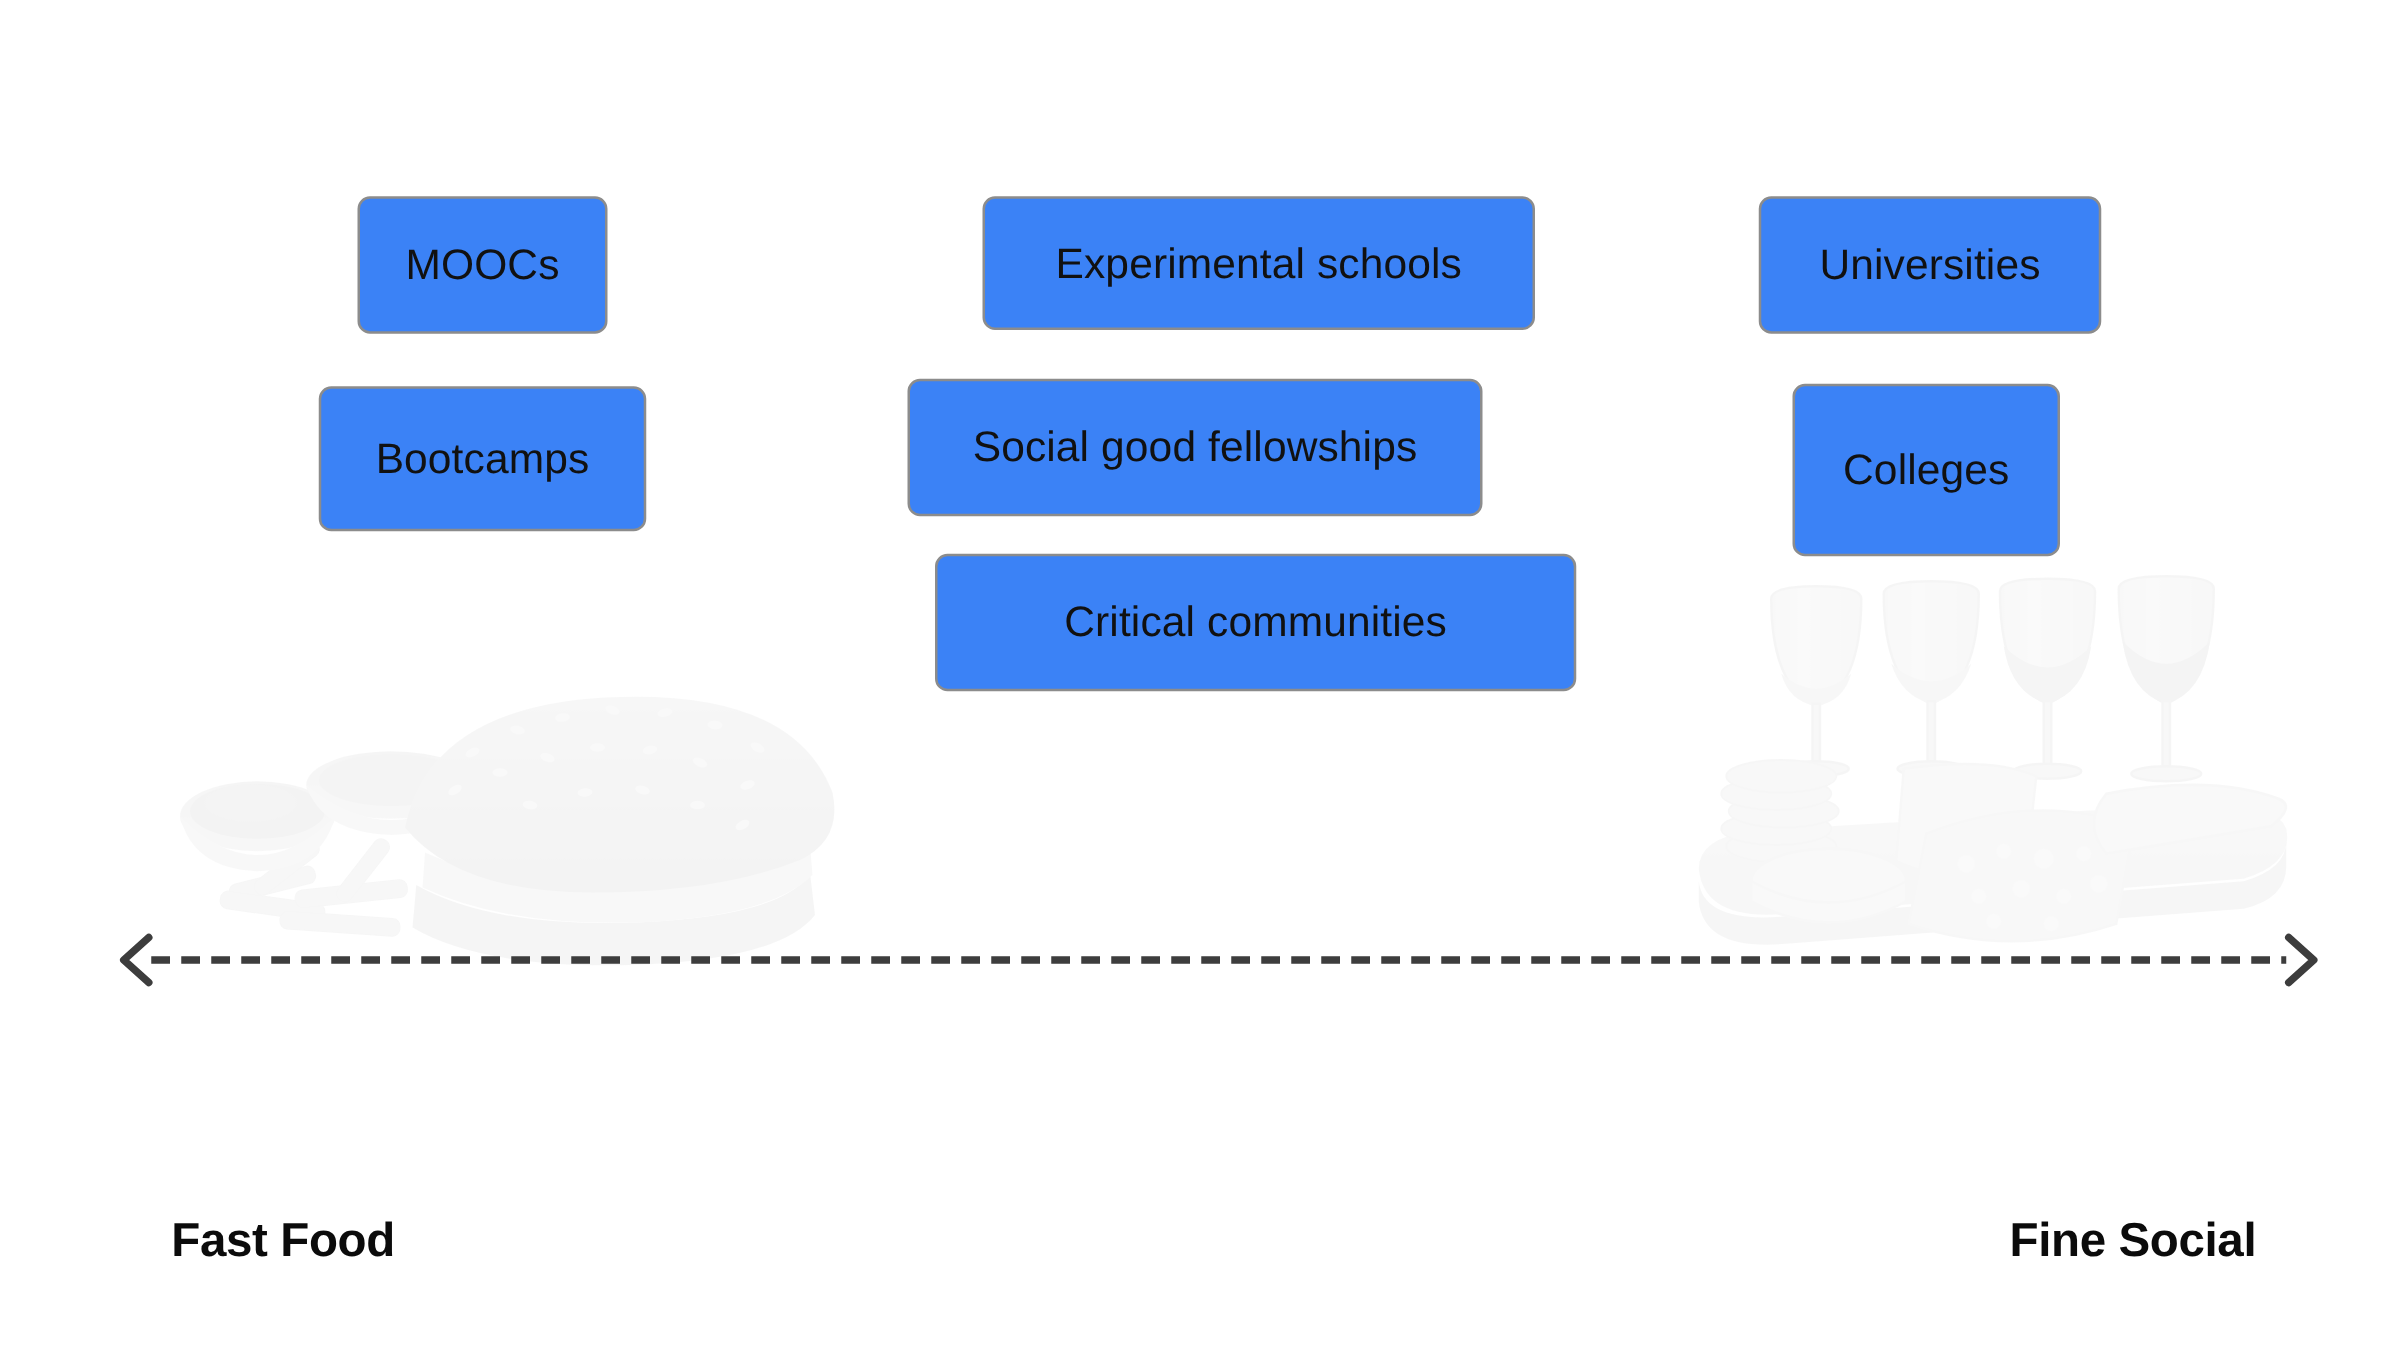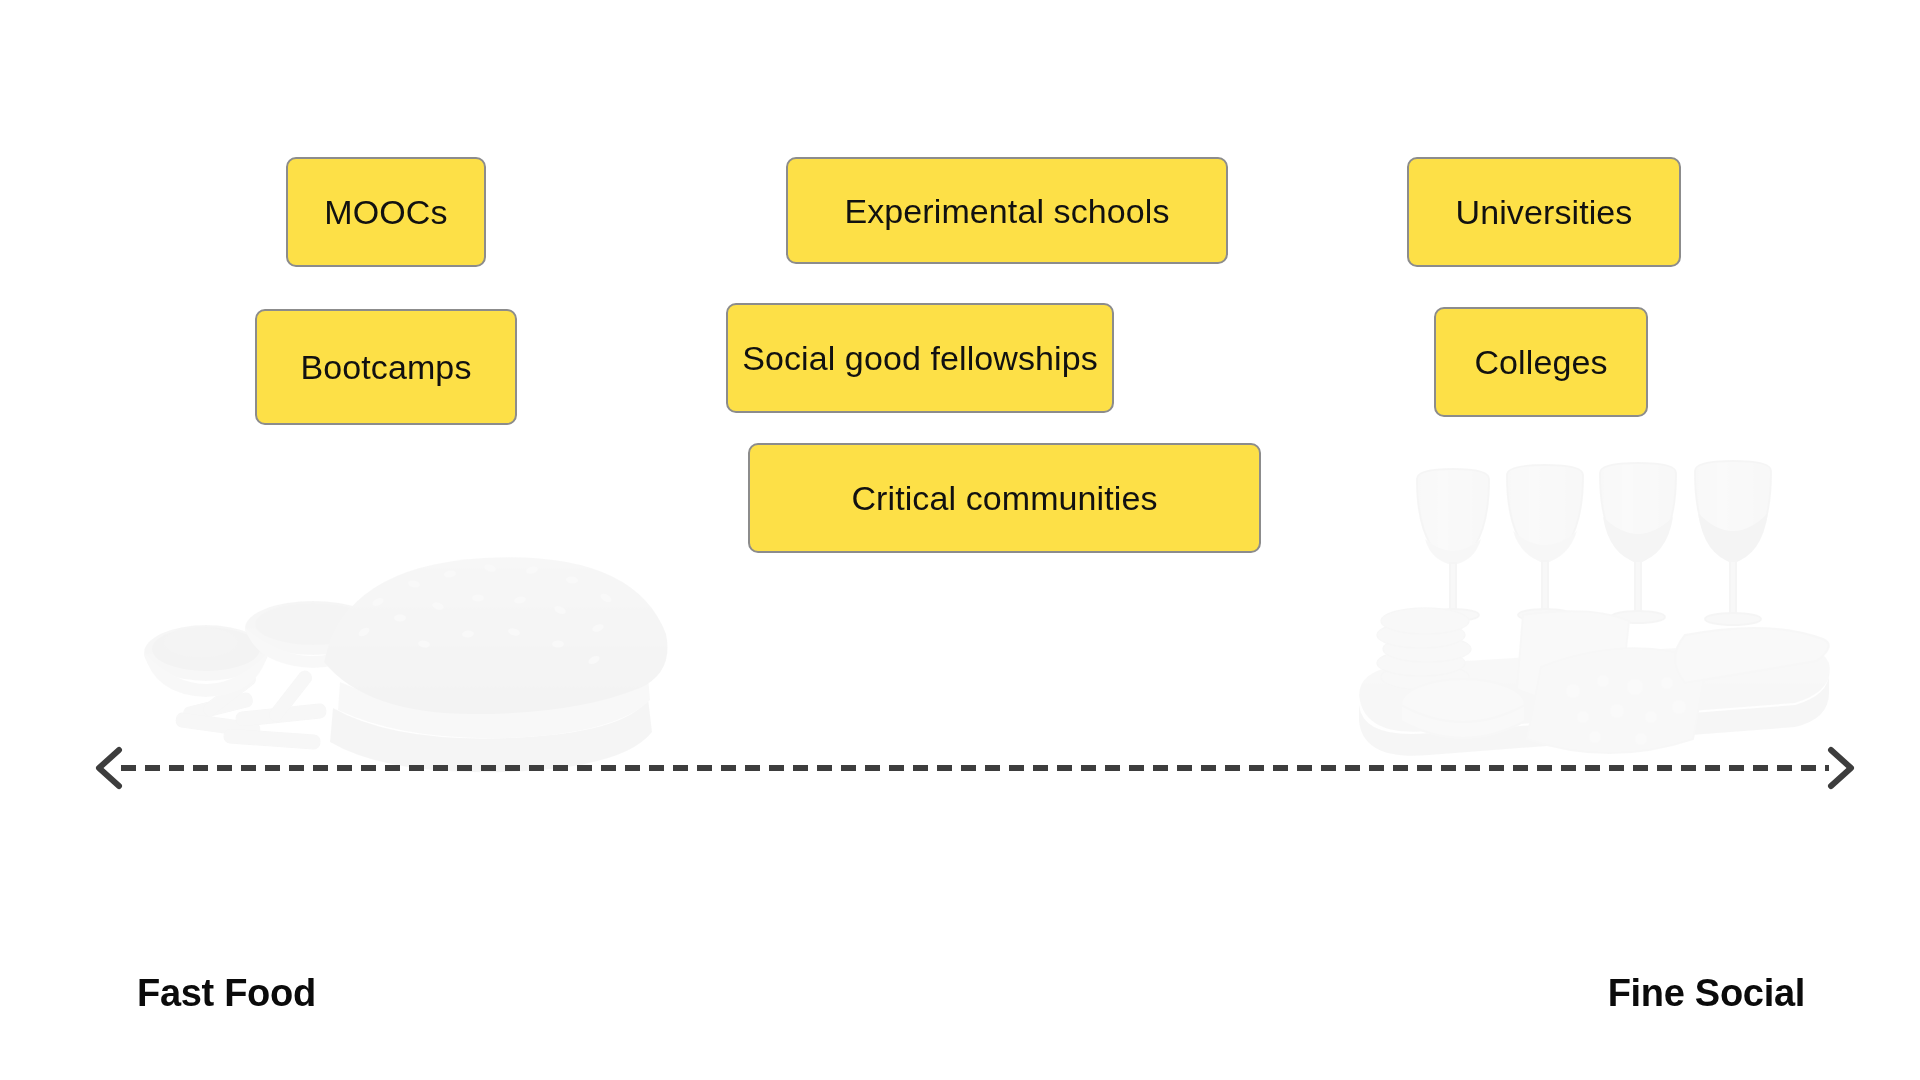--- a/index.html
+++ b/index.html
@@ -33,46 +33,46 @@
     left: 1355px;
     top: 455px;
     width: 510px;
     height: 315px;
   }
 
   
   .concept-box {
     position: absolute;
     box-sizing: border-box;
-    background: #fde047;
+    background: #3b82f6;
     border: 2px solid #8c8c8c;
     border-radius: 10px;
     display: flex;
     align-items: center;
     justify-content: center;
   }
   .concept-box .label {
     font-size: 34px;
     font-weight: 400;
     letter-spacing: 0.1px;
     color: #111111;
     white-space: nowrap;
     line-height: 1;
   }
 
   
   #box-moocs       { left: 286px;  top: 157px; width: 200px; height: 110px; }
   #box-bootcamps   { left: 255px;  top: 309px; width: 262px; height: 116px; }
   
   #box-experimental{ left: 770px;  top: 157px; width: 442px; height: 107px; margin-left: 16px; }
-  #box-socialgood  { left: 726px;  top: 303px; width: 388px; height: 110px; }
+  #box-socialgood  { left: 726px;  top: 303px; width: 460px; height: 110px; }
   #box-critical    { left: 748px;  top: 443px; width: 513px; height: 110px; }
   
   #box-universities{ left: 1407px; top: 157px; width: 274px; height: 110px; align-items: center; }
-  #box-colleges    { left: 1434px; top: 307px; width: 214px; height: 110px; }
+  #box-colleges    { left: 1434px; top: 307px; width: 214px; height: 138px; }
 
   
   #spectrum-axis {
     position: absolute;
     left: 95px;
     top: 742px;
     width: 1760px;
     height: 54px;
   }
   #spectrum-axis svg { display: block; }

